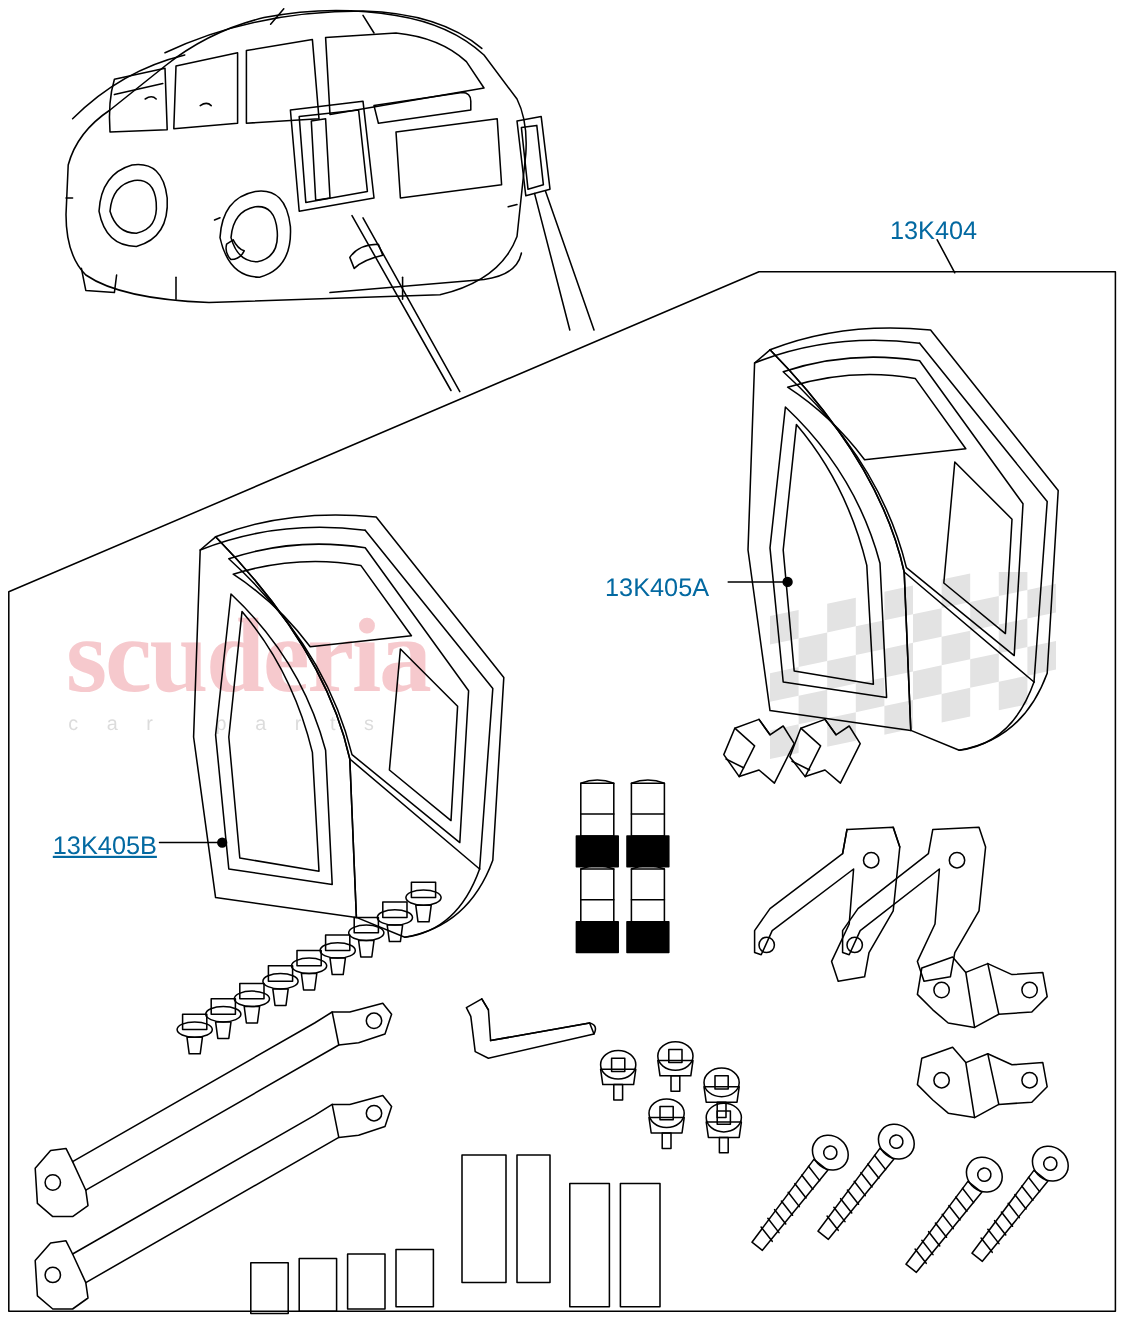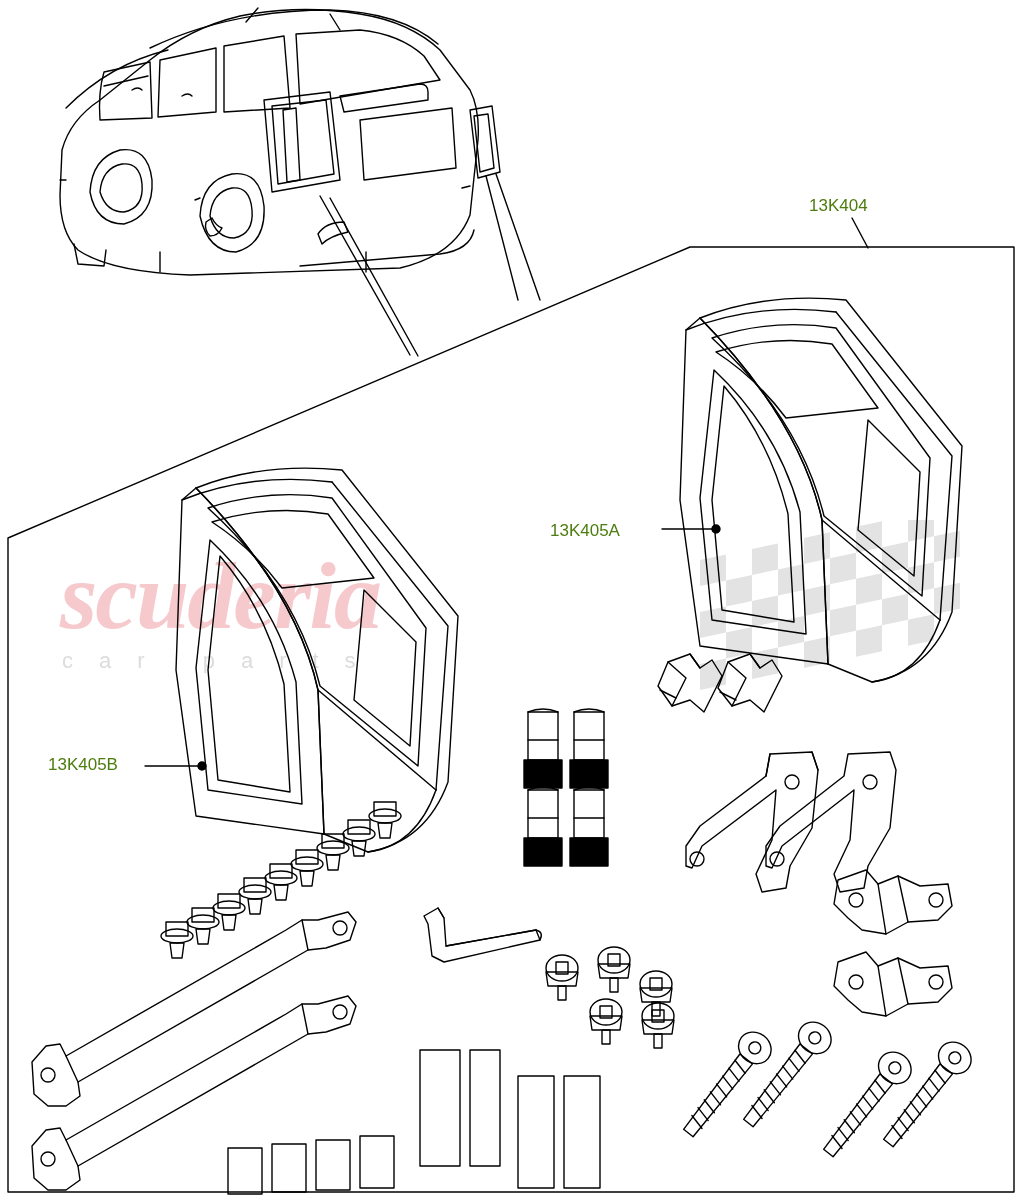--- a/index.html
+++ b/index.html
@@ -26,44 +26,43 @@
   }
   .wm {
     position: absolute;
     pointer-events: none;
     user-select: none;
   }
   .wm-main {
     left: 60px;
     top: 540px;
     font-size: 96px;
-    font-style: italic;
     font-weight: bold;
     color: #f6c9cd;
     letter-spacing: -2px;
     font-family: "Liberation Serif", serif;
   }
   .wm-sub {
     left: 62px;
     top: 648px;
-    font-size: 22px;
+    font-size: 18px;
     color: #dcdcdc;
     letter-spacing: 26px;
     font-family: "Liberation Sans", sans-serif;
   }
   .label {
     position: absolute;
-    color: #4d7c0f;
-    font-size: 17px;
+    color: #0369a1;
+    font-size: 23px;
     font-family: "Liberation Sans", sans-serif;
     white-space: nowrap;
   }
   #lbl-13K404 { left: 809px; top: 196px; }
   #lbl-13K405A { left: 550px; top: 521px; }
-  #lbl-13K405B { left: 48px; top: 755px; }
+  #lbl-13K405B { left: 48px; top: 755px; text-decoration: underline; }
   .checker {
     position: absolute;
     left: 700px;
     top: 520px;
     width: 260px;
     height: 190px;
     pointer-events: none;
   }
 </style>
 </head>

